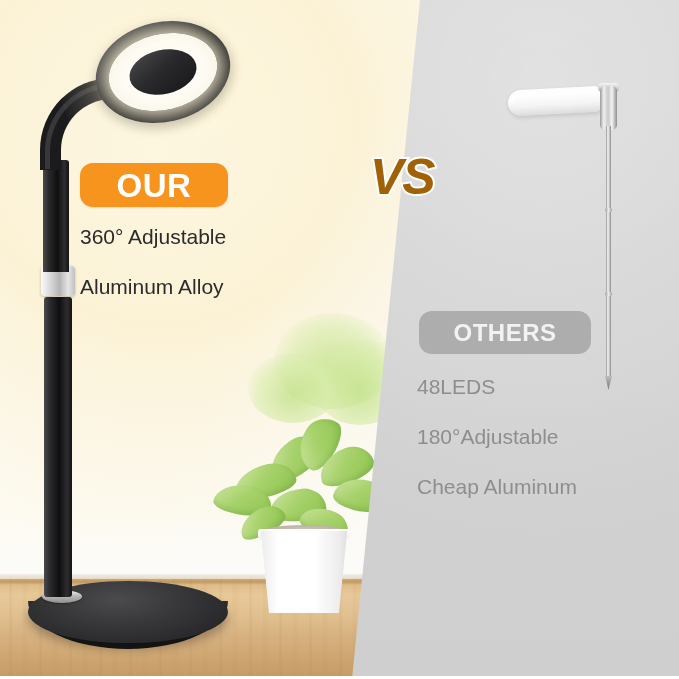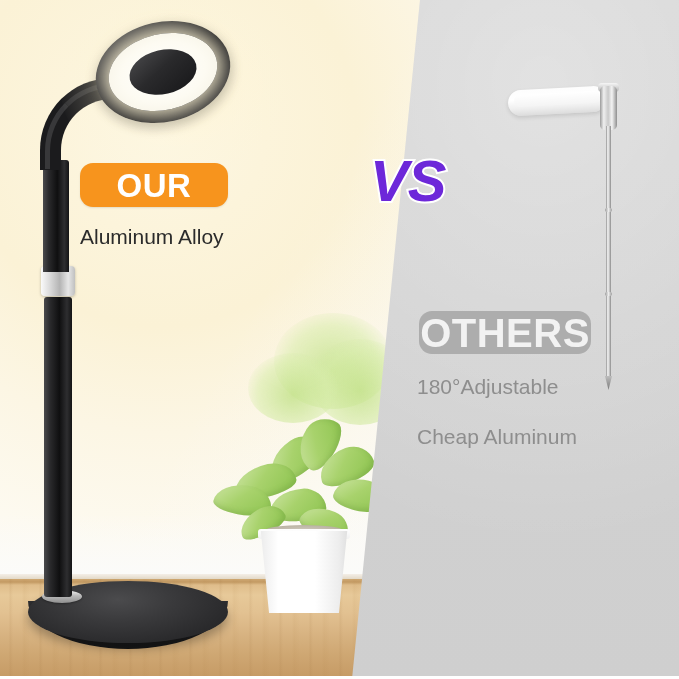--- a/index.html
+++ b/index.html
@@ -227,27 +227,27 @@
     background:#f7941d;
     color:#ffffff;
     font-size:33px;
     box-shadow:0 1px 2px rgba(0,0,0,.10);
   }
   .badge-others{
     left:419px;top:311px;width:172px;height:43px;
     border-radius:13px;
     background:#adadad;
     color:#f2f2f2;
-    font-size:40px;
+    font-size:24px;
   }
 
   .vs{
     position:absolute;left:370px;top:152px;
-    font-size:58px;font-weight:bold;font-style:italic;
-    color:#6d28d9;
+    font-size:50px;font-weight:bold;font-style:italic;
+    color:#a16207;
     letter-spacing:-1px;
     line-height:1;
     -webkit-text-stroke:4px #ffffff;
     paint-order:stroke fill;
     text-shadow:0 0 2px rgba(255,255,255,.9);
   }
 
   .feat-list{position:absolute;}
   .feat-list.ours{left:80px;top:226px;width:300px;}
   .feat-list.others{left:417px;top:376px;width:250px;}
@@ -327,22 +327,24 @@
     <div class="o-pole-seg" style="top:128px;"></div>
     <div class="o-pole-seg" style="top:212px;"></div>
     <div class="o-tip"></div>
   </div>
 
   <div class="badge badge-our">OUR</div>
   <div class="vs">VS</div>
   <div class="badge badge-others">OTHERS</div>
 
   <div class="feat-list ours">
+    <div class="feat">360° Adjustable</div>
     <div class="feat">Aluminum Alloy</div>
   </div>
 
   <div class="feat-list others">
+    <div class="feat">48LEDS</div>
     <div class="feat">180°Adjustable</div>
     <div class="feat">Cheap Aluminum</div>
   </div>
 
   <div class="bottom-strip"></div>
 </div>
 
 </body></html>

